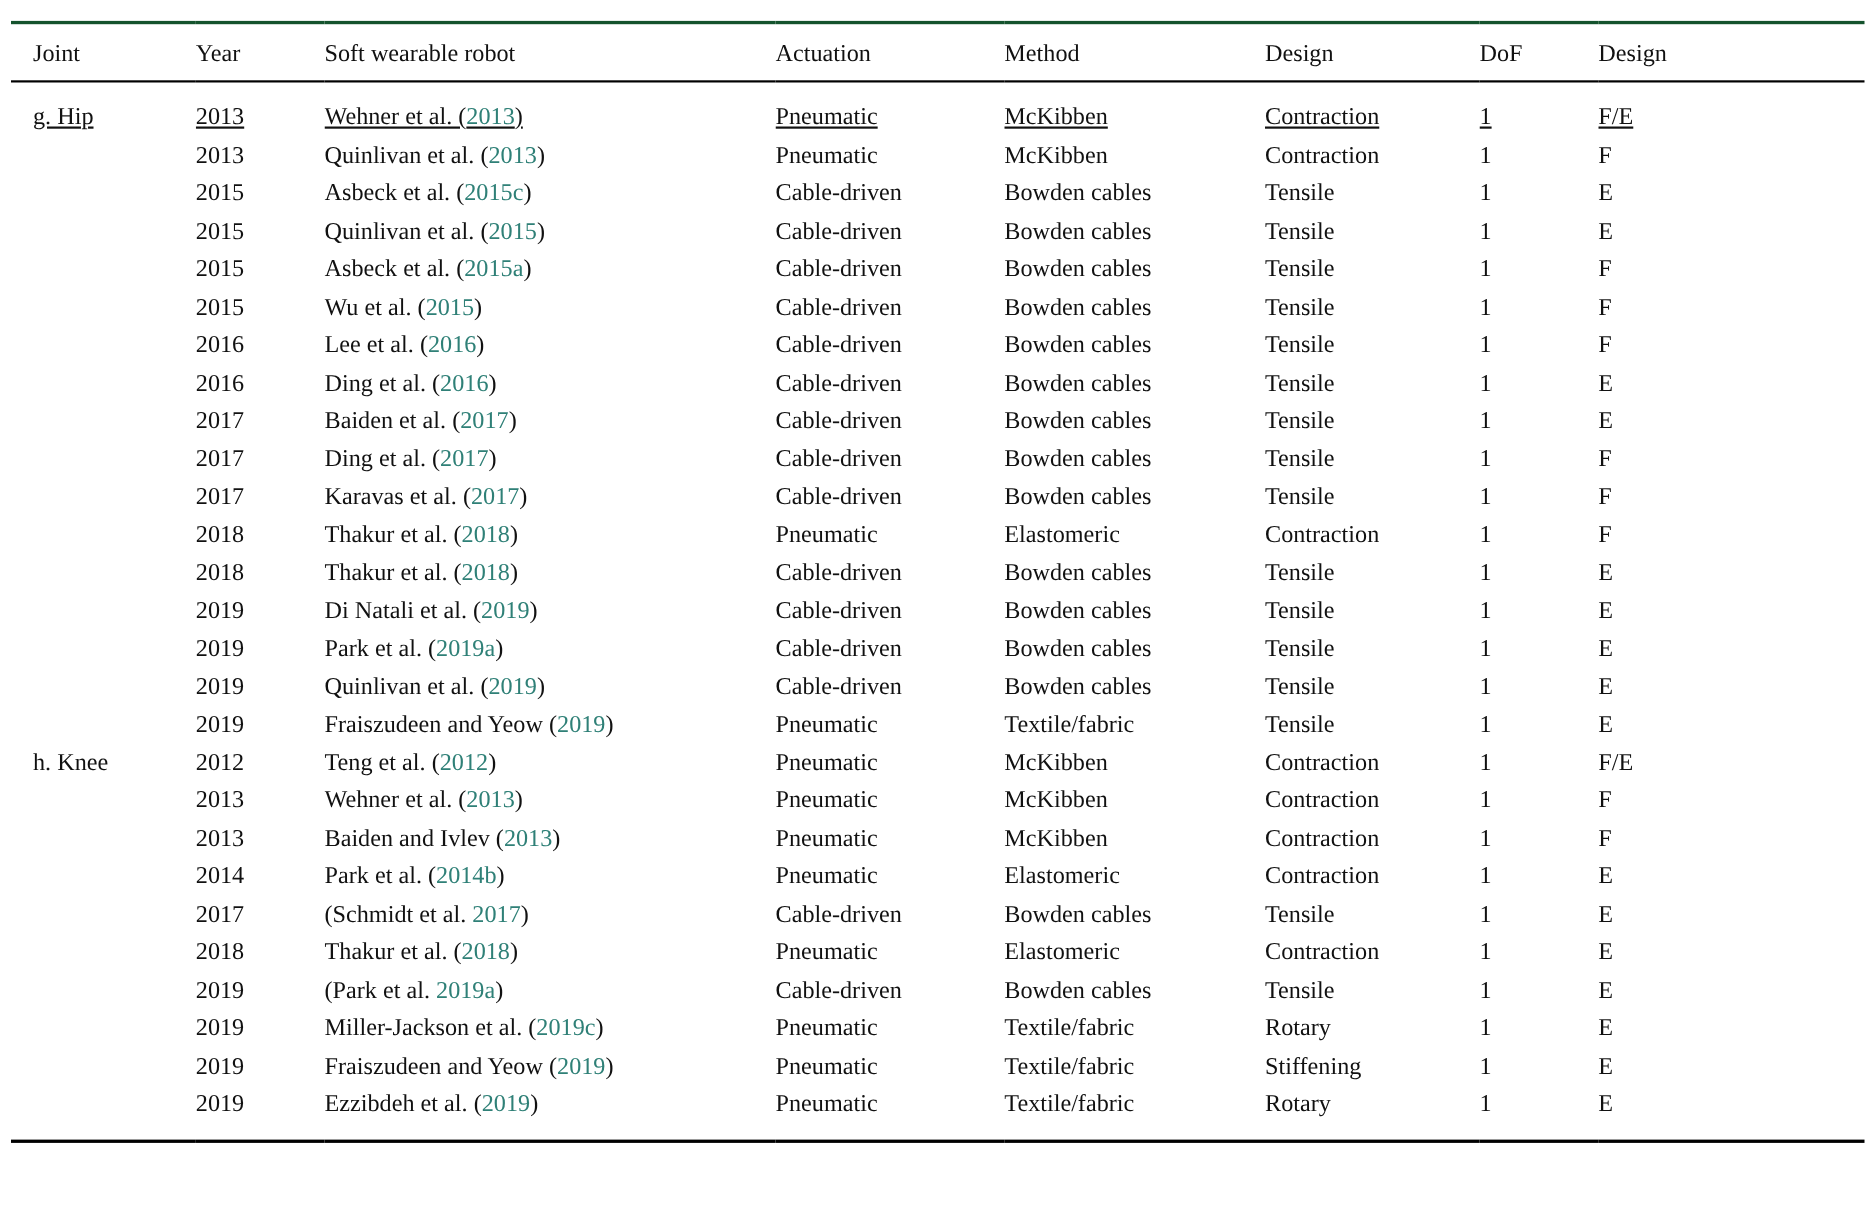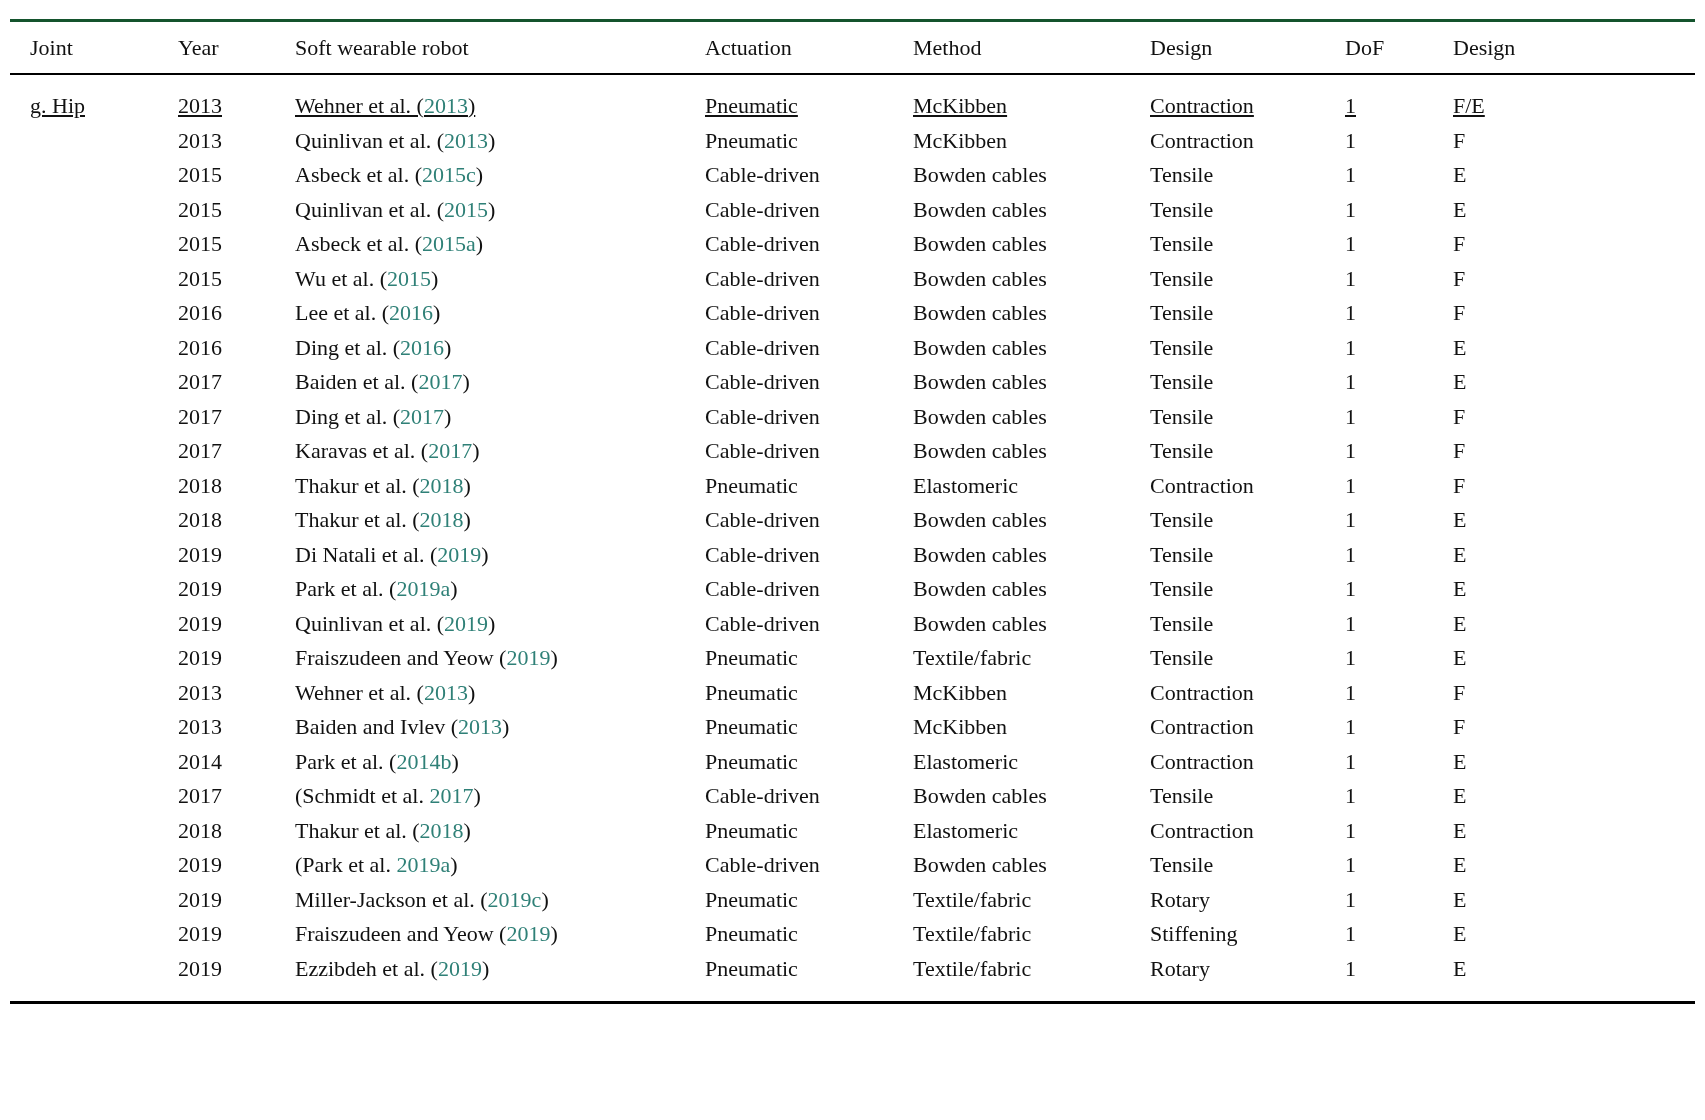--- a/index.html
+++ b/index.html
@@ -239,20 +239,30 @@
         <td class="col-joint"></td>
         <td class="col-year">2019</td>
         <td class="col-robot"><span>Fraiszudeen and Yeow (</span><span class="cite-link">2019</span><span>)</span></td>
         <td class="col-actuation">Pneumatic</td>
         <td class="col-method">Textile/fabric</td>
         <td class="col-design">Tensile</td>
         <td class="col-dof">1</td>
         <td class="col-motion">E</td>
       </tr>
       <tr>
+        <td class="col-joint">h. Knee</td>
+        <td class="col-year">2012</td>
+        <td class="col-robot"><span>Teng et al. (</span><span class="cite-link">2012</span><span>)</span></td>
+        <td class="col-actuation">Pneumatic</td>
+        <td class="col-method">McKibben</td>
+        <td class="col-design">Contraction</td>
+        <td class="col-dof">1</td>
+        <td class="col-motion">F/E</td>
+      </tr>
+      <tr>
         <td class="col-joint"></td>
         <td class="col-year">2013</td>
         <td class="col-robot"><span>Wehner et al. (</span><span class="cite-link">2013</span><span>)</span></td>
         <td class="col-actuation">Pneumatic</td>
         <td class="col-method">McKibben</td>
         <td class="col-design">Contraction</td>
         <td class="col-dof">1</td>
         <td class="col-motion">F</td>
       </tr>
       <tr>

